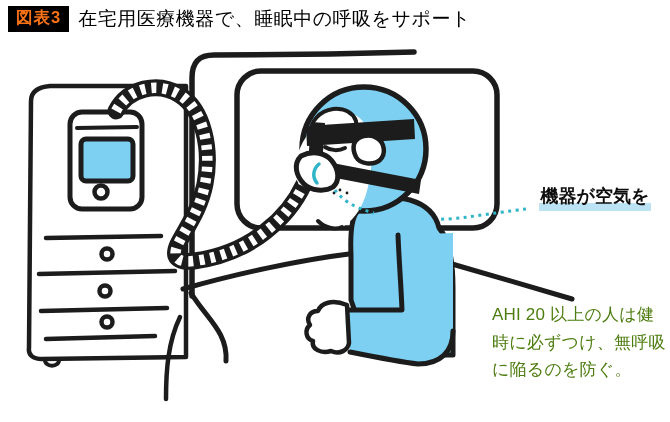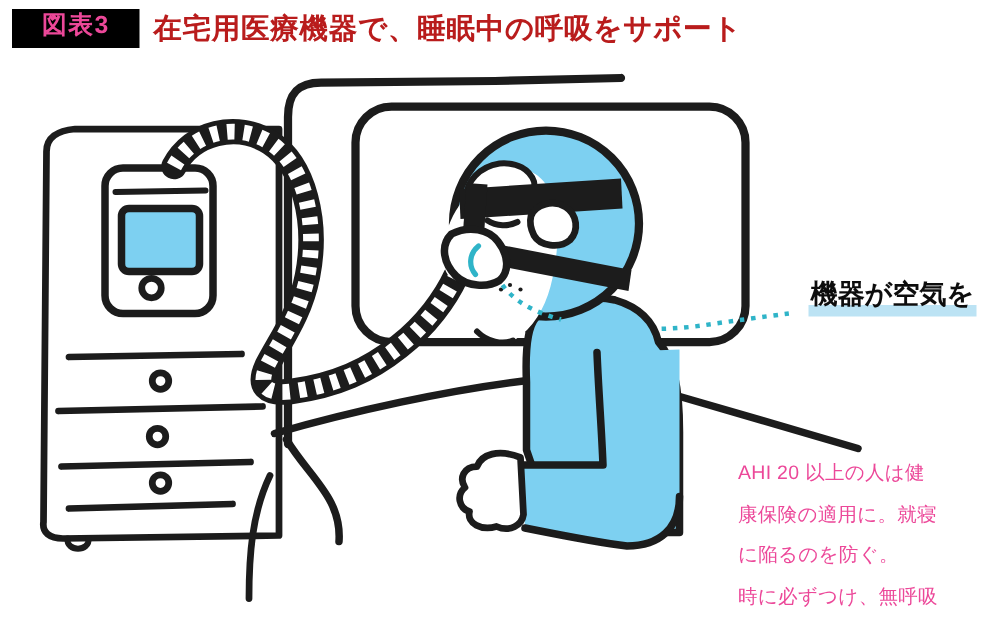--- a/index.html
+++ b/index.html
@@ -2,36 +2,36 @@
 <html><head>
 <meta charset="utf-8">
 <style>
   html,body{margin:0;padding:0;background:#fff;}
   body{width:670px;height:422px;position:relative;overflow:hidden;
        font-family:"Liberation Sans","DejaVu Sans",sans-serif;color:#111;}
   .stage{position:absolute;inset:0;width:670px;height:422px;}
 
   
   .hdr{position:absolute;top:6px;left:8px;display:flex;align-items:center;z-index:5;}
-  .badge{background:#000;color:#ec4899;font-weight:700;font-size:16.5px;
-         padding:2px 20px 4px;letter-spacing:1px;line-height:1.2;}
-  .title{font-size:19px;font-weight:700;margin-left:9px;letter-spacing:0.5px;color:#b91c1c;}
+  .badge{background:#000;color:#f97316;font-weight:700;font-size:16.5px;
+         padding:2px 8px 4px;letter-spacing:1px;line-height:1.2;}
+  .title{font-size:19px;font-weight:400;margin-left:9px;letter-spacing:0.5px;color:#000000;}
 
   
   svg.illu{position:absolute;left:0;top:0;z-index:1;}
 
   
   .callout{position:absolute;left:524px;top:184px;width:142px;z-index:4;
            text-align:center;font-weight:700;font-size:18px;color:#0d0d0d;}
   .callout .ln{display:inline-block;margin-bottom:1px;padding:0 2px 3px;line-height:1.35;
            background:linear-gradient(to top,#BCE3F4 8px,rgba(0,0,0,0) 8px);}
 
   
   .note{position:absolute;left:492px;top:301px;width:178px;z-index:4;
-        font-size:13px;line-height:27.5px;font-weight:500;color:#ec4899;letter-spacing:0.2px;}
+        font-size:17px;line-height:27.5px;font-weight:500;color:#4d7c0f;letter-spacing:0.2px;}
   .note div{white-space:nowrap;}
 </style>
 </head>
 <body>
 
 <div class="stage">
 
   <div class="hdr">
     <span class="badge">図表3</span>
     <span class="title">在宅用医療機器で、睡眠中の呼吸をサポート</span>
@@ -104,18 +104,17 @@
     <path d="M335,190 C342,200 355,208 374,213" stroke="#2FB4C8" stroke-width="3" stroke-linecap="butt" stroke-dasharray="3 4.5"></path>
   </svg>
 
   <div class="callout">
     <span class="ln">機器が空気を</span><br>
     <br>
   </div>
 
   <div class="note">
     <div>AHI 20 以上の人は健</div>
-    <div>康保険の適用に。就寝</div>
+    <div>時に必ずつけ、無呼吸</div>
     <div>に陥るのを防ぐ。</div>
-    <div>時に必ずつけ、無呼吸</div>
   </div>
 
 </div>
 
 </body></html>

